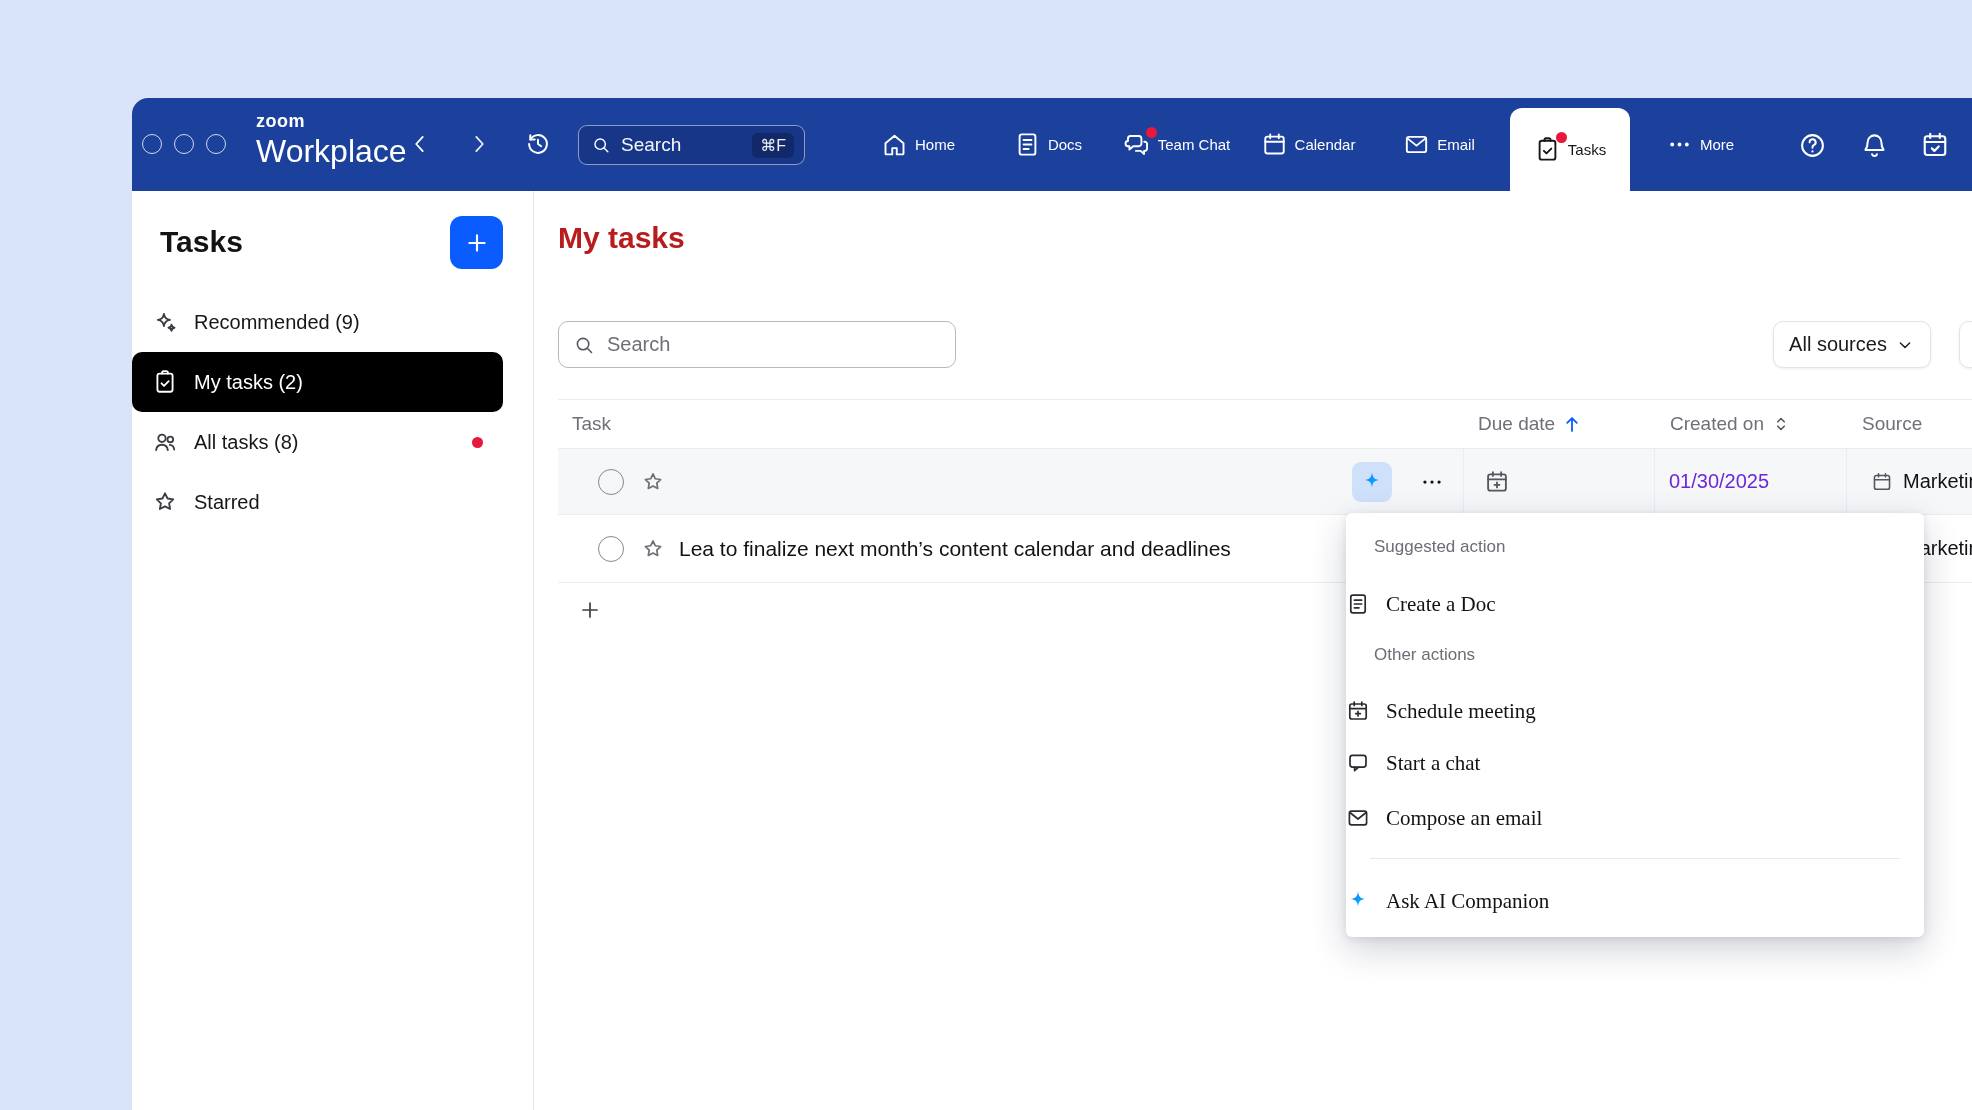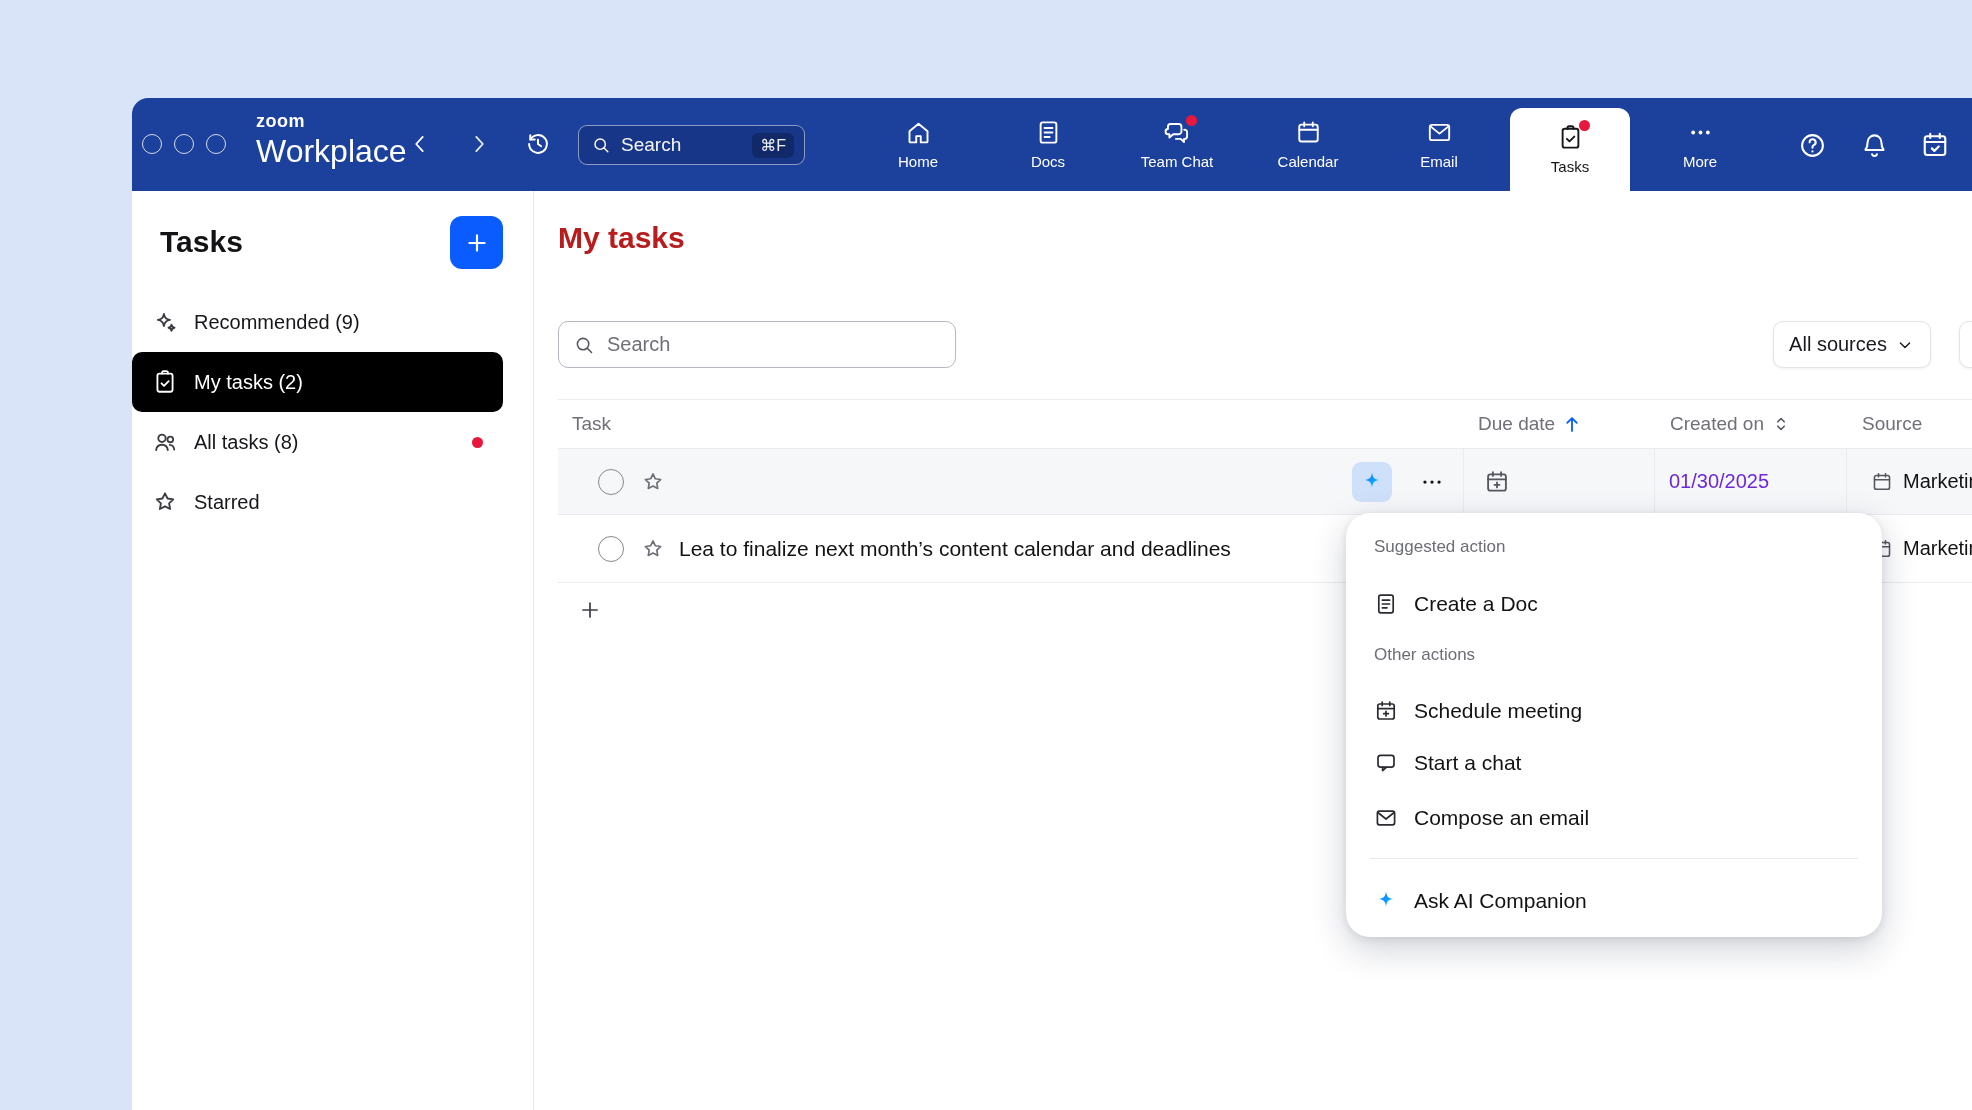--- a/index.html
+++ b/index.html
@@ -25,21 +25,21 @@
   .nav-btn.fwd{left:331px;opacity:.9;}
   .nav-btn.history{left:390px;}
   .nav-search{
     position:absolute;left:446px;top:27px;width:227px;height:40px;box-sizing:border-box;
     border:1px solid rgba(255,255,255,0.5);background:rgba(9,25,70,0.25);
     border-radius:9px;display:flex;align-items:center;padding:0 10px 0 12px;cursor:pointer;
   }
   .nav-search .ph{font-size:19px;color:rgba(255,255,255,0.96);margin-left:10px;}
   .nav-search .chip{margin-left:auto;font-size:16px;color:rgba(255,255,255,0.92);background:rgba(7,18,50,0.35);border-radius:6px;padding:3px 8px;}
   .tab{
-    position:absolute;top:0;height:93px;width:110px;display:flex;flex-direction:column;
+    position:absolute;top:0;height:93px;width:110px;display:flex;
     align-items:center;justify-content:center;gap:7px;color:#fff;cursor:pointer;
   }
   .tab .t-label{font-size:15px;}
   .tab .t-icon{position:relative;width:27px;height:27px;}
   .tab.active{
     top:10px;height:83px;width:120px;background:#fff;color:#16161a;
     border-radius:12px 12px 0 0;
   }
   .dot{position:absolute;width:11px;height:11px;border-radius:50%;background:#e8173d;right:-6px;top:-4px;}
   .nav-right-btn{position:absolute;top:30px;width:34px;height:34px;display:flex;align-items:center;justify-content:center;color:#fff;cursor:pointer;}
@@ -109,25 +109,25 @@
     margin-left:auto;width:40px;height:40px;border-radius:9px;background:#cfe0fb;
     display:flex;align-items:center;justify-content:center;cursor:pointer;flex:0 0 auto;
   }
   .ai-btn svg{width:24px;height:24px;}
   .row-more{width:30px;height:30px;margin-left:25px;color:#131316;display:flex;align-items:center;justify-content:center;cursor:pointer;flex:0 0 auto;}
   .due-add{width:26px;height:26px;color:#55565e;cursor:pointer;}
   .src-icon{width:22px;height:22px;color:#55565e;flex:0 0 auto;}
   .add-task{position:absolute;left:40px;top:404px;width:30px;height:30px;color:#3c3c43;display:flex;align-items:center;justify-content:center;cursor:pointer;}
   
   .popup{
-    position:absolute;left:1214px;top:415px;width:536px;height:424px;background:#fff;border-radius:24px;
+    position:absolute;left:1214px;top:415px;width:578px;height:424px;background:#fff;border-radius:6px;
     box-shadow:0 12px 36px rgba(18,28,60,0.20),0 2px 8px rgba(18,28,60,0.10);z-index:50;
   }
   .p-label{position:absolute;left:28px;font-size:17px;color:#6c6d75;}
-  .p-item{position:absolute;left:0;right:0;height:38px;display:flex;align-items:center;padding-left:28px;cursor:pointer;}
+  .p-item{position:absolute;left:0;right:0;height:38px;display:flex;align-items:center;cursor:pointer;font-family:Liberation Serif, serif;}
   .p-item .p-icon{width:24px;height:24px;color:#2a2a30;flex:0 0 auto;}
   .p-item .p-text{font-size:21px;color:#131316;margin-left:16px;}
   .p-divider{position:absolute;left:24px;right:24px;top:345px;height:1px;background:#e8e8ee;}
   svg{display:block;}
   .stroke{fill:none;stroke:currentColor;stroke-width:1.7;stroke-linecap:round;stroke-linejoin:round;}
 </style>
 </head>
 <body>
 
 <div class="window">

